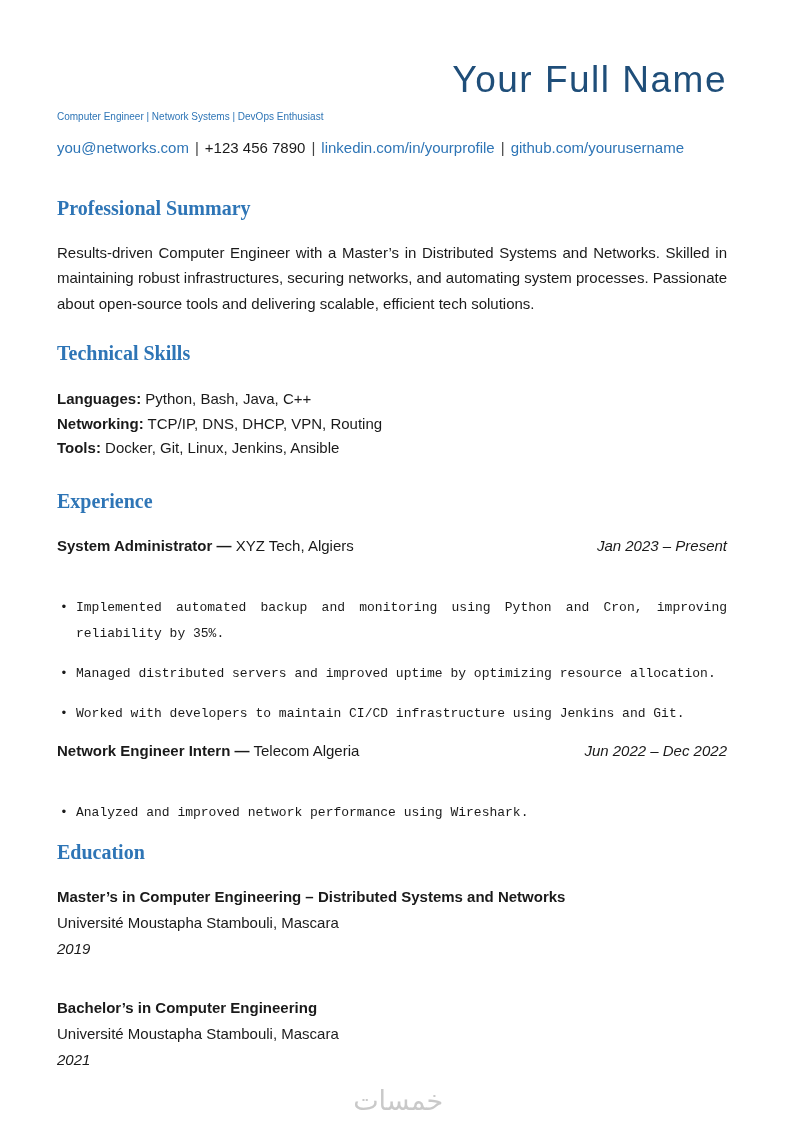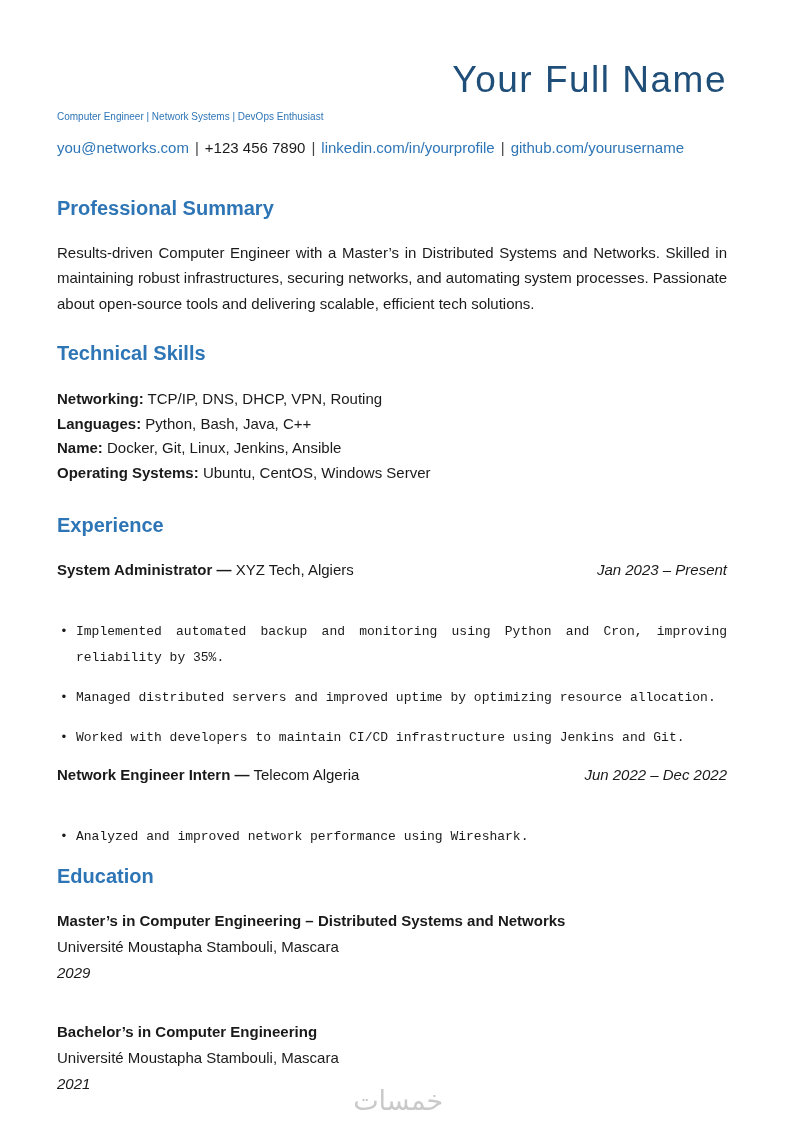--- a/index.html
+++ b/index.html
@@ -37,20 +37,21 @@
   .contact .sep { color: #444444; margin: 0 6px; }
   .link { color: #2e75b6; text-decoration: none; cursor: pointer; }
 
   
   h2 {
     font-size: 20px;
     font-weight: 700;
     color: #2e75b6;
     margin: 0;
     line-height: 1.2;
+    font-family: Liberation Serif, serif;
   }
   .sec-summary h2 { margin-top: 40px; }
   .summary-text {
     margin-top: 20px;
     font-size: 15px;
     line-height: 25.5px;
     text-align: justify;
   }
 
   .sec-skills h2 { margin-top: 25px; }
@@ -122,34 +123,30 @@
 
   <section class="sec-summary">
     <h2>Professional Summary</h2>
     <p class="summary-text">Results-driven Computer Engineer with a Master’s in Distributed Systems and Networks. Skilled in maintaining robust infrastructures, securing networks, and automating system processes. Passionate about open-source tools and delivering scalable, efficient tech solutions.</p>
   </section>
 
   <section class="sec-skills">
     <h2>Technical Skills</h2>
     <div class="skills-list">
       <div>
+        <span class="bold">Languages:</span>
+        <span>Python, Bash, Java, C++</span>
+      </div>
+      <div>
         <span class="bold">Networking:</span>
         <span>TCP/IP, DNS, DHCP, VPN, Routing</span>
       </div>
       <div>
-        <span class="bold">Languages:</span>
-        <span>Python, Bash, Java, C++</span>
-      </div>
-      <div>
-        <span class="bold">Name:</span>
+        <span class="bold">Tools:</span>
         <span>Docker, Git, Linux, Jenkins, Ansible</span>
-      </div>
-      <div>
-        <span class="bold">Operating Systems:</span>
-        <span>Ubuntu, CentOS, Windows Server</span>
       </div>
     </div>
   </section>
 
   <section class="sec-experience">
     <h2>Experience</h2>
 
     <div class="job-header">
       <div>
         <span class="bold">System Administrator</span>
@@ -177,21 +174,21 @@
     </ul>
   </section>
 
   <section class="sec-education">
     <h2>Education</h2>
 
     <div class="edu-entry first">
       <div class="edu-degree">Master’s in Computer Engineering – Distributed Systems and Networks</div>
       <div class="edu-row">
         <span>Université Moustapha Stambouli, Mascara</span>
-        <span class="edu-year">2029</span>
+        <span class="edu-year">2019</span>
       </div>
     </div>
 
     <div class="edu-entry second">
       <div class="edu-degree">Bachelor’s in Computer Engineering</div>
       <div class="edu-row">
         <span>Université Moustapha Stambouli, Mascara</span>
         <span class="edu-year">2021</span>
       </div>
     </div>

